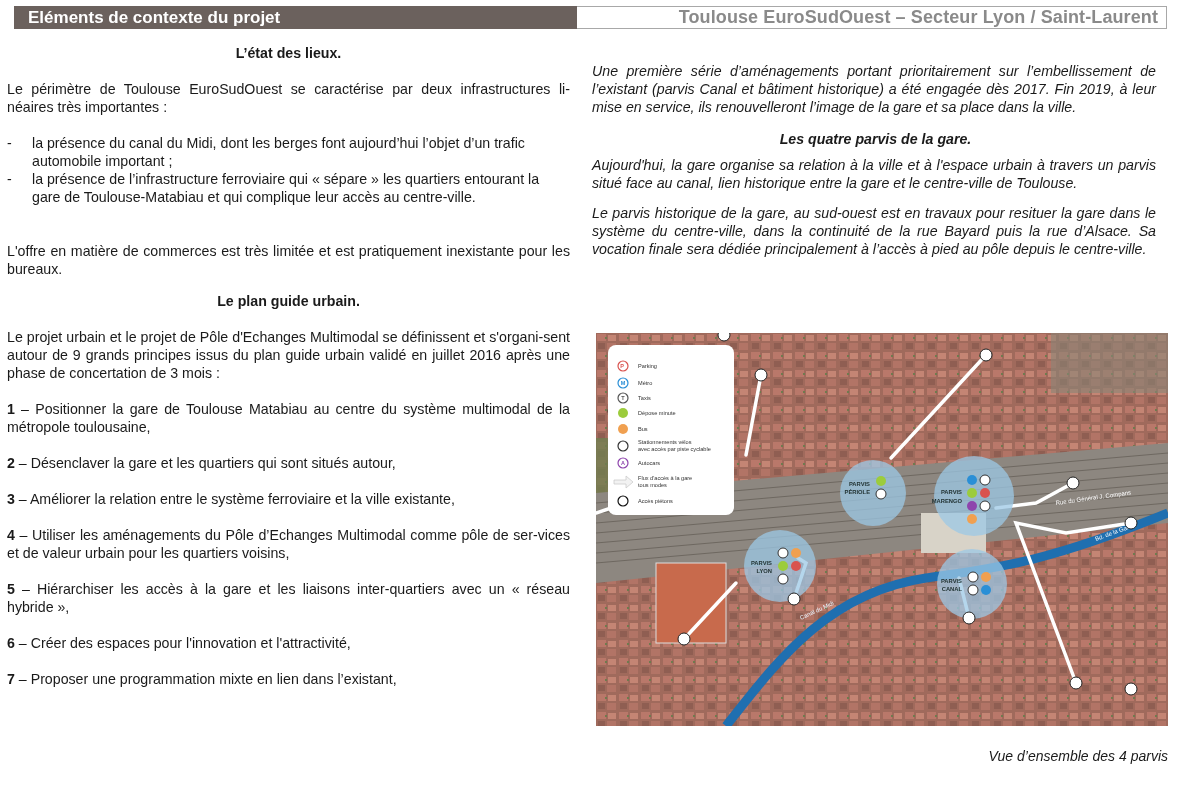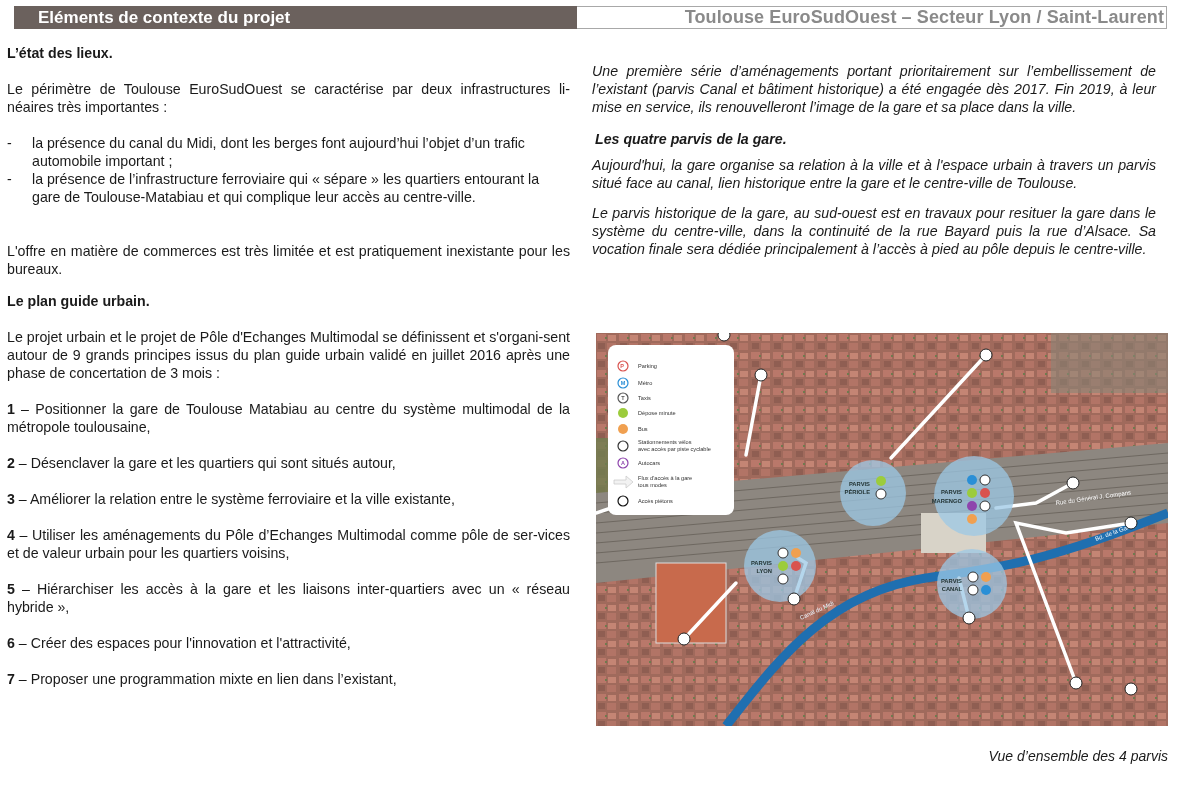--- a/index.html
+++ b/index.html
@@ -1,25 +1,25 @@
 <!DOCTYPE html>
 <html><head>
 <meta charset="utf-8">
 <style>
   * { box-sizing: border-box; margin: 0; padding: 0; }
   html, body { width: 1177px; height: 808px; background: #ffffff; overflow: hidden; }
   body { position: relative; font-family: "Liberation Sans", sans-serif; color: #1a1a1a; font-size: 14.2px; line-height: 18px; }
 
-  .hdr-left { position: absolute; left: 14px; top: 6px; width: 563px; height: 23px; background: #6b615d; color: #fff; font-weight: bold; font-size: 17px; line-height: 23px; padding-left: 24px; }
-  .hdr-right { position: absolute; left: 577px; top: 6px; width: 590px; height: 23px; border: 1px solid #a8a8a8; border-left: none; background: #fff; color: #8a8a8a; font-weight: bold; font-size: 18px; line-height: 21px; text-align: right; padding-right: 2px; letter-spacing: 0.1px; }
+  .hdr-left { position: absolute; left: 14px; top: 6px; width: 563px; height: 23px; background: #6b615d; color: #fff; font-weight: bold; font-size: 17px; line-height: 23px; padding-left: 14px; }
+  .hdr-right { position: absolute; left: 577px; top: 6px; width: 590px; height: 23px; border: 1px solid #a8a8a8; border-left: none; background: #fff; color: #8a8a8a; font-weight: bold; font-size: 18px; line-height: 21px; text-align: right; padding-right: 8px; letter-spacing: 0.1px; }
 
   .col-left { position: absolute; left: 7px; top: 44px; width: 563px; }
   .col-right { position: absolute; left: 592px; top: 62px; width: 564px; font-style: italic; }
 
-  h3 { font-size: 14.2px; font-weight: bold; line-height: 18px; }
+  h3 { font-size: 14.2px; font-weight: bold; line-height: 18px; text-align: center; }
   p { text-align: justify; }
   .gap18 { height: 18px; }
   .gap8 { height: 8px; }
 
   .bullets { list-style: none; }
   .bullets li { position: relative; padding-left: 25px; text-align: left; }
   .bullets li .dash { position: absolute; left: 0; top: 0; }
 
   .principle .num { font-weight: bold; }
 

